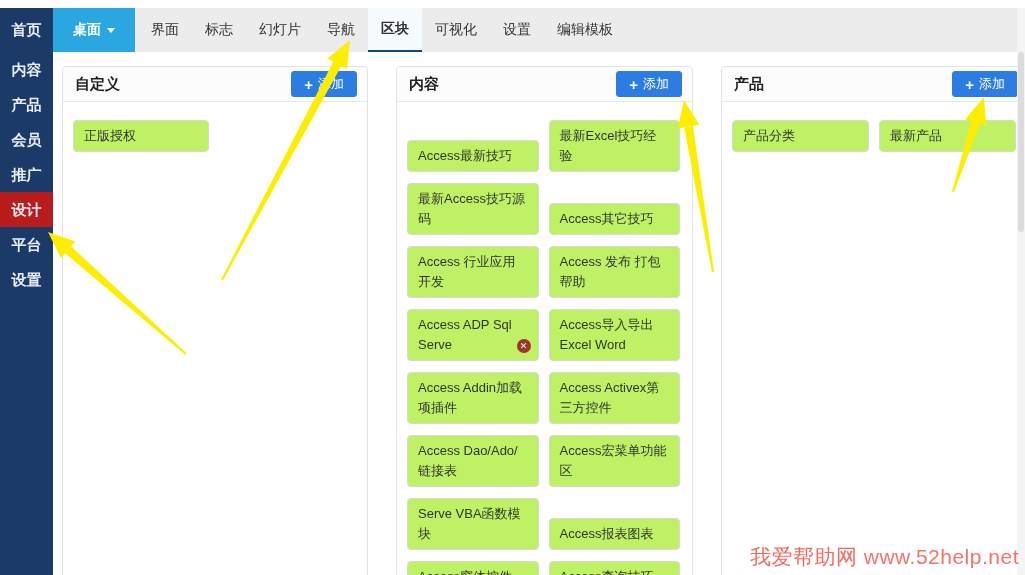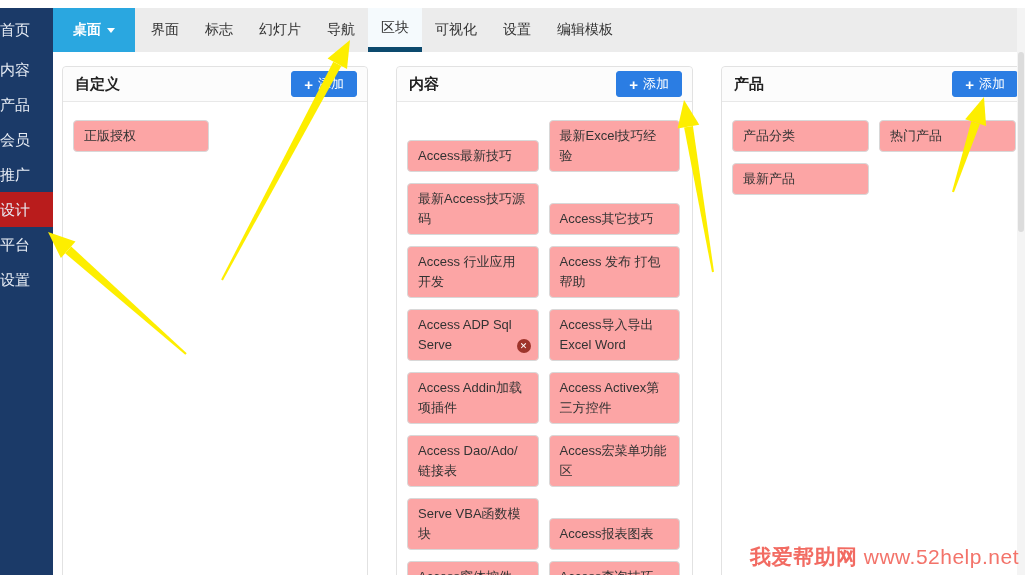--- a/index.html
+++ b/index.html
@@ -23,30 +23,30 @@
     cursor:pointer;white-space:nowrap;
   }
   .tab-active{
     background:#2aa7e0;color:#fff;font-weight:bold;padding:0 20px;margin-right:3px;
   }
   .tab-active .caret{
     width:0;height:0;border-left:4px solid transparent;border-right:4px solid transparent;
     border-top:5px solid #fff;margin-left:6px;display:inline-block;
   }
   .tab-hl{
-    background:#f5fafd;border-bottom:6px solid #0c4a6e;margin-bottom:-1px;
+    background:#f5fafd;border-bottom:3px solid #0c4a6e;margin-bottom:-1px;font-weight:bold;
   }
 
   
   .sidebar{
     position:absolute;left:0;top:8px;bottom:0;width:53px;background:#1b3a68;
   }
   .side-item{
-    height:35px;line-height:35px;color:#e8edf5;
-    font-size:15px;font-weight:normal;cursor:pointer;
+    height:35px;line-height:35px;text-align:center;color:#e8edf5;
+    font-size:15px;font-weight:bold;cursor:pointer;
   }
   .side-item.first{height:44px;line-height:44px;}
   .side-item.active{background:#b91c1c;}
 
   
   .main{
     position:absolute;left:53px;top:52px;right:8px;bottom:0;background:#fff;
     padding:14px 0 0 9px;box-sizing:border-box;display:flex;gap:28px;
     overflow:hidden;
   }
@@ -67,40 +67,40 @@
     background:#2b7de3;border:1px solid #2b7de3;color:#fff;font-size:13px;
     height:26px;padding:0 12px;border-radius:3px;display:flex;align-items:center;
     gap:5px;cursor:pointer;font-family:inherit;
   }
   .add-btn .plus{font-weight:bold;font-size:15px;line-height:1;}
   .panel-items{
     padding:18px 12px 12px 10px;display:grid;grid-template-columns:1fr 1fr;
     column-gap:10px;row-gap:11px;align-items:end;
   }
   .item{
-    background:#fca5a5;border:1px solid #d8d8d8;border-radius:4px;
+    background:#bef264;border:1px solid #d8d8d8;border-radius:4px;
     padding:5px 10px;font-size:13px;line-height:20px;color:#333;
     position:relative;word-break:break-word;cursor:pointer;
   }
   .item .close{
     position:absolute;right:7px;bottom:7px;width:14px;height:14px;line-height:14px;
     background:#9e342b;color:#fff;border-radius:50%;font-size:9px;text-align:center;
     cursor:pointer;font-weight:bold;
   }
 
   
   .scrollbar{position:absolute;right:0;top:8px;bottom:0;width:8px;background:#f4f4f4;}
   .scrollbar .thumb{position:absolute;left:1px;right:1px;top:44px;height:180px;background:#dcdcdc;border-radius:4px;}
 
   
   .watermark{
     position:absolute;right:6px;bottom:4px;font-size:21px;color:#f3736a;
     white-space:nowrap;letter-spacing:0.5px;
   }
-  .watermark .wm-cn{font-weight:bold;color:#f26b62;}
+  .watermark .wm-cn{font-weight:normal;color:#f26b62;}
 
   
   .arrows{position:absolute;inset:0;pointer-events:none;z-index:50;}
 </style>
 </head>
 <body>
 
 <div class="page">
 
   <div class="topbar">
@@ -225,23 +225,20 @@
     <div class="panel-header">
       <span class="panel-title">产品</span>
       <button class="add-btn">
         <span class="plus">+</span>
         <span class="add-label">添加</span>
       </button>
     </div>
     <div class="panel-items">
           <div class="item">
     <span>产品分类</span>
-  </div>
-          <div class="item">
-    <span>热门产品</span>
   </div>
           <div class="item">
     <span>最新产品</span>
   </div>
         </div>
   </div>
     </div>
 
   <div class="scrollbar">
     <div class="thumb"></div>

